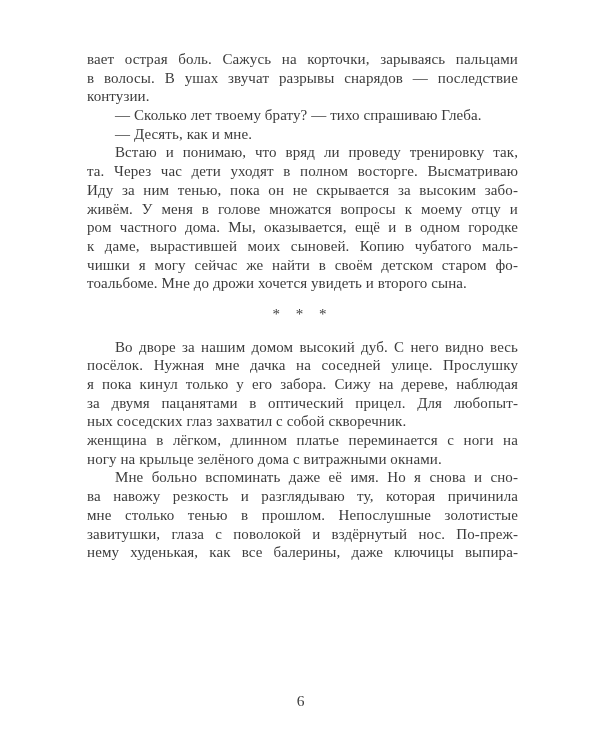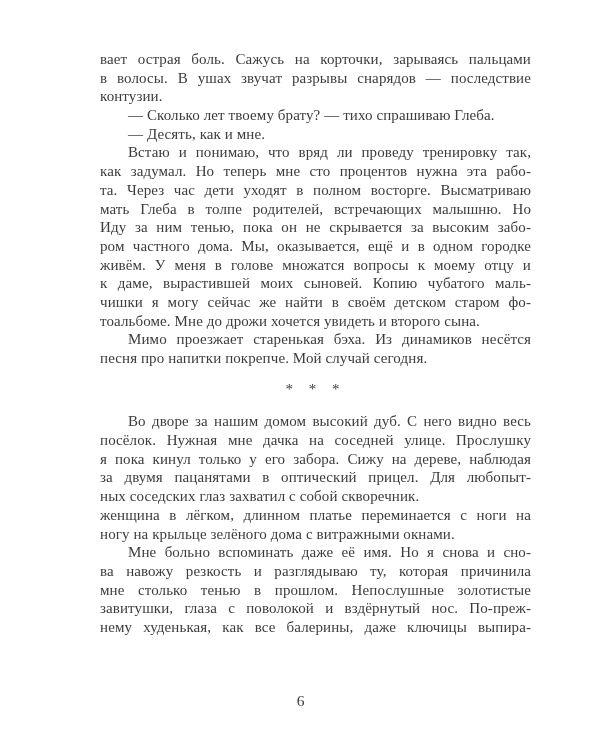--- a/index.html
+++ b/index.html
@@ -11,21 +11,21 @@
     position: relative;
     width: 600px;
     height: 750px;
     background: #ffffff;
     overflow: hidden;
     font-family: "Liberation Serif", "DejaVu Serif", serif;
     color: #3c3c3c;
   }
   .text-block {
     position: absolute;
-    left: 100px;
+    left: 87px;
     top: 50px;
     width: 431px;
     font-size: 15px;
   }
   .paragraph {
     margin: 0;
     padding: 0;
   }
   .line {
     line-height: 18.7px;
@@ -71,33 +71,27 @@
         <div class="line end">контузии.</div>
       </div>
       <div class="paragraph">
         <div class="line indent end">— Сколько лет твоему брату? — тихо спрашиваю Глеба.</div>
       </div>
       <div class="paragraph">
         <div class="line indent end">— Десять, как и мне.</div>
       </div>
       <div class="paragraph">
         <div class="line indent">Встаю и понимаю, что вряд ли проведу тренировку так,</div>
-        <div class="line">как задумал. Но теперь мне сто процентов нужна эта рабо-</div>
         <div class="line">та. Через час дети уходят в полном восторге. Высматриваю</div>
-        <div class="line">мать Глеба в толпе родителей, встречающих малышню. Но</div>
         <div class="line">Иду за ним тенью, пока он не скрывается за высоким забо-</div>
+        <div class="line">живём. У меня в голове множатся вопросы к моему отцу и</div>
         <div class="line">ром частного дома. Мы, оказывается, ещё и в одном городке</div>
-        <div class="line">живём. У меня в голове множатся вопросы к моему отцу и</div>
         <div class="line">к даме, вырастившей моих сыновей. Копию чубатого маль-</div>
         <div class="line">чишки я могу сейчас же найти в своём детском старом фо-</div>
         <div class="line end">тоальбоме. Мне до дрожи хочется увидеть и второго сына.</div>
-      </div>
-      <div class="paragraph">
-        <div class="line indent">Мимо проезжает старенькая бэха. Из динамиков несётся</div>
-        <div class="line end">песня про напитки покрепче. Мой случай сегодня.</div>
       </div>
       <div class="separator">* * *</div>
       <div class="paragraph">
         <div class="line indent">Во дворе за нашим домом высокий дуб. С него видно весь</div>
         <div class="line">посёлок. Нужная мне дачка на соседней улице. Прослушку</div>
         <div class="line">я пока кинул только у его забора. Сижу на дереве, наблюдая</div>
         <div class="line">за двумя пацанятами в оптический прицел. Для любопыт-</div>
         <div class="line end">ных соседских глаз захватил с собой скворечник.</div>
       </div>
       <div class="paragraph">

